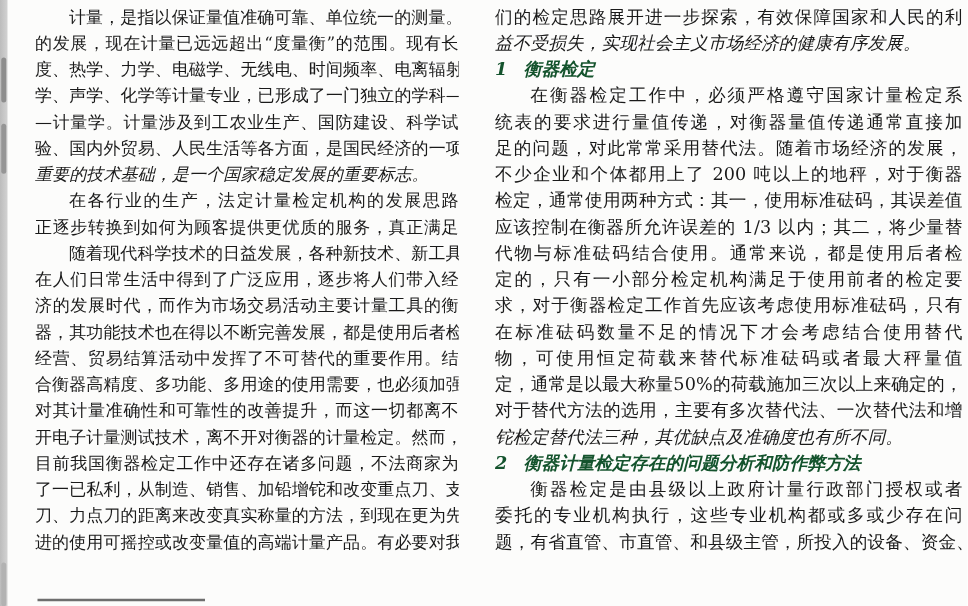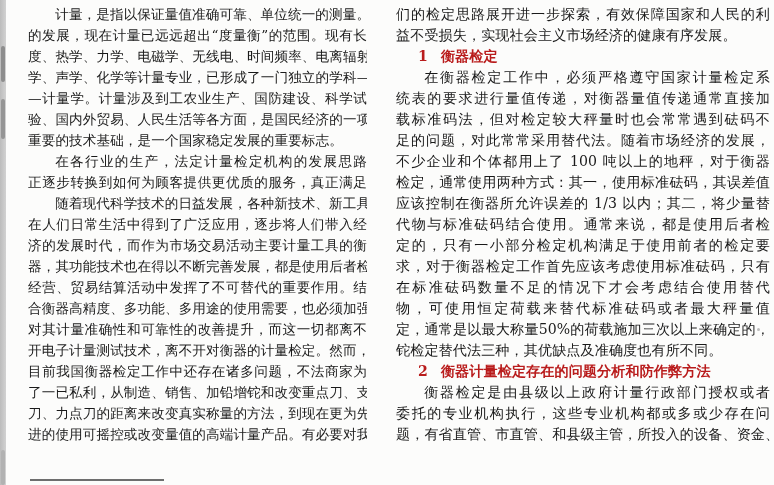--- a/index.html
+++ b/index.html
@@ -26,23 +26,23 @@
   .col-left{left:28px;width:339px;font-size:13.6px;}
   .col-right{left:396px;width:374px;font-size:14.1px;}
 
   .line{
     height:21.02px;line-height:21.02px;
     overflow:hidden;white-space:nowrap;
     text-align:justify;text-align-last:justify;
     text-justify:inter-character;
     letter-spacing:0.1px;
   }
-  .line.end{text-align-last:left;}
+  .line.end{text-align-last:left;font-style:italic;}
   .line.indent{text-indent:2em;}
-  .line.heading{font-weight:bold;text-align-last:left;color:#b91c1c;margin-left:22px;}
+  .line.heading{font-weight:bold;text-align-last:left;color:#14532d;}
   .hnum{margin-right:13px;}
 
   .footnote-rule{
     position:absolute;left:30px;top:479px;
     width:134px;height:2px;background:#6e6e6e;
   }
 </style>
 </head>
 <body>
 
@@ -76,31 +76,31 @@
       <div class="line">刀、力点刀的距离来改变真实称量的方法，到现在更为先</div>
       <div class="line">进的使用可摇控或改变量值的高端计量产品。有必要对我</div>
     </div>
 
   <div class="col col-right">
       <div class="line">们的检定思路展开进一步探索，有效保障国家和人民的利</div>
       <div class="line end">益不受损失，实现社会主义市场经济的健康有序发展。</div>
       <div class="line heading end"><span class="hnum">1</span><span>衡器检定</span></div>
       <div class="line indent">在衡器检定工作中，必须严格遵守国家计量检定系</div>
       <div class="line">统表的要求进行量值传递，对衡器量值传递通常直接加</div>
-      <div class="line">载标准码法，但对检定较大秤量时也会常常遇到砝码不</div>
       <div class="line">足的问题，对此常常采用替代法。随着市场经济的发展，</div>
-      <div class="line">不少企业和个体都用上了 100 吨以上的地秤，对于衡器</div>
+      <div class="line">不少企业和个体都用上了 200 吨以上的地秤，对于衡器</div>
       <div class="line">检定，通常使用两种方式：其一，使用标准砝码，其误差值</div>
       <div class="line">应该控制在衡器所允许误差的 1/3 以内；其二，将少量替</div>
       <div class="line">代物与标准砝码结合使用。通常来说，都是使用后者检</div>
       <div class="line">定的，只有一小部分检定机构满足于使用前者的检定要</div>
       <div class="line">求，对于衡器检定工作首先应该考虑使用标准砝码，只有</div>
       <div class="line">在标准砝码数量不足的情况下才会考虑结合使用替代</div>
       <div class="line">物，可使用恒定荷载来替代标准砝码或者最大秤量值</div>
       <div class="line">定，通常是以最大称量50%的荷载施加三次以上来确定的，</div>
+      <div class="line">对于替代方法的选用，主要有多次替代法、一次替代法和增</div>
       <div class="line end">铊检定替代法三种，其优缺点及准确度也有所不同。</div>
       <div class="line heading end"><span class="hnum">2</span><span>衡器计量检定存在的问题分析和防作弊方法</span></div>
       <div class="line indent">衡器检定是由县级以上政府计量行政部门授权或者</div>
       <div class="line">委托的专业机构执行，这些专业机构都或多或少存在问</div>
       <div class="line">题，有省直管、市直管、和县级主管，所投入的设备、资金、</div>
     </div>
 
   <div class="footnote-rule"></div>
 
   <div class="speck" style="left:757px;top:328px;"></div>

